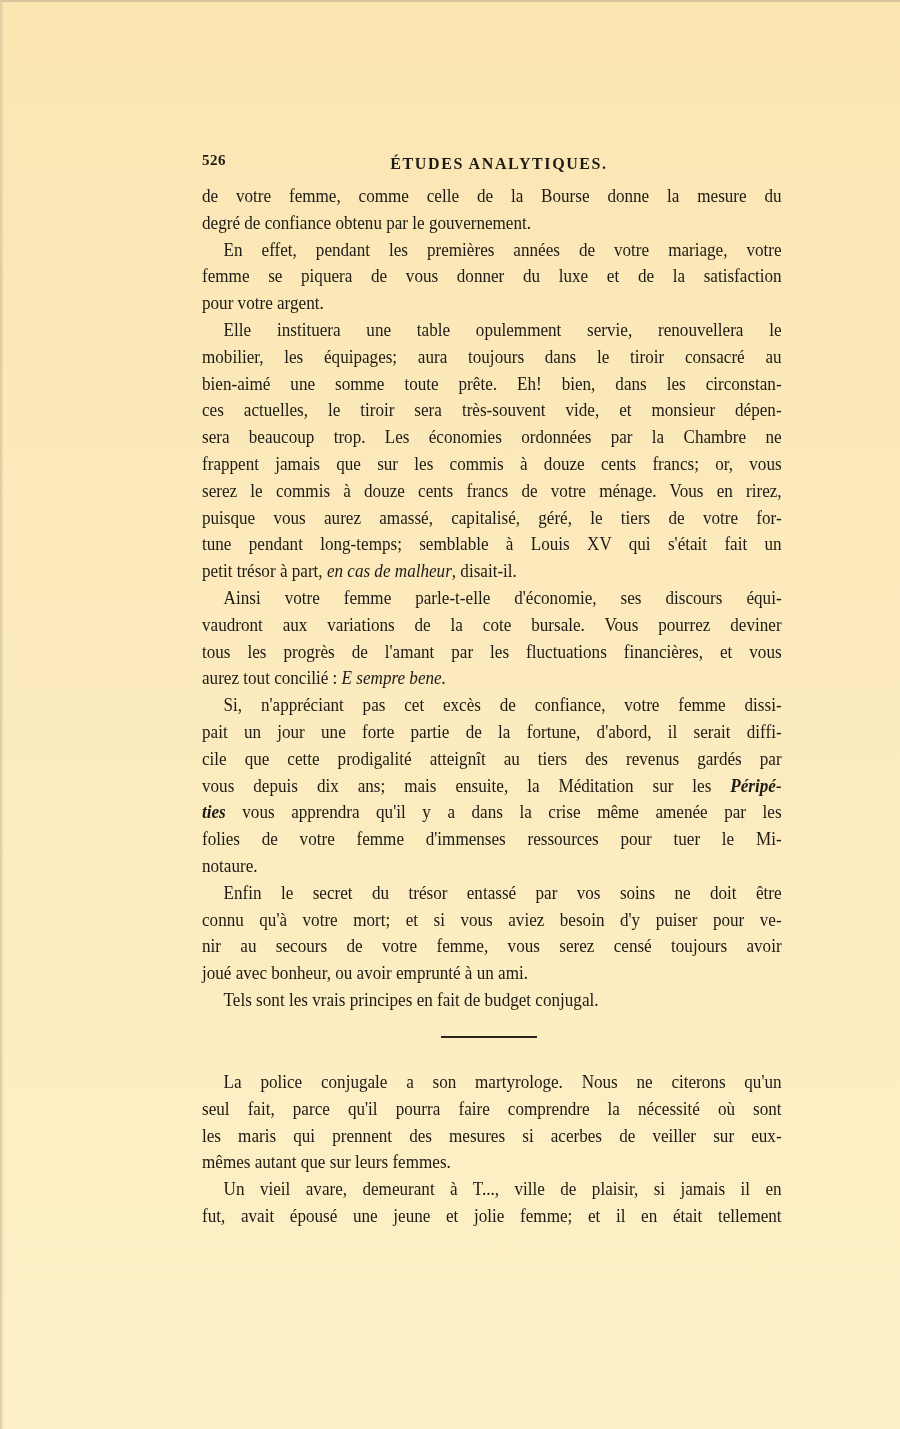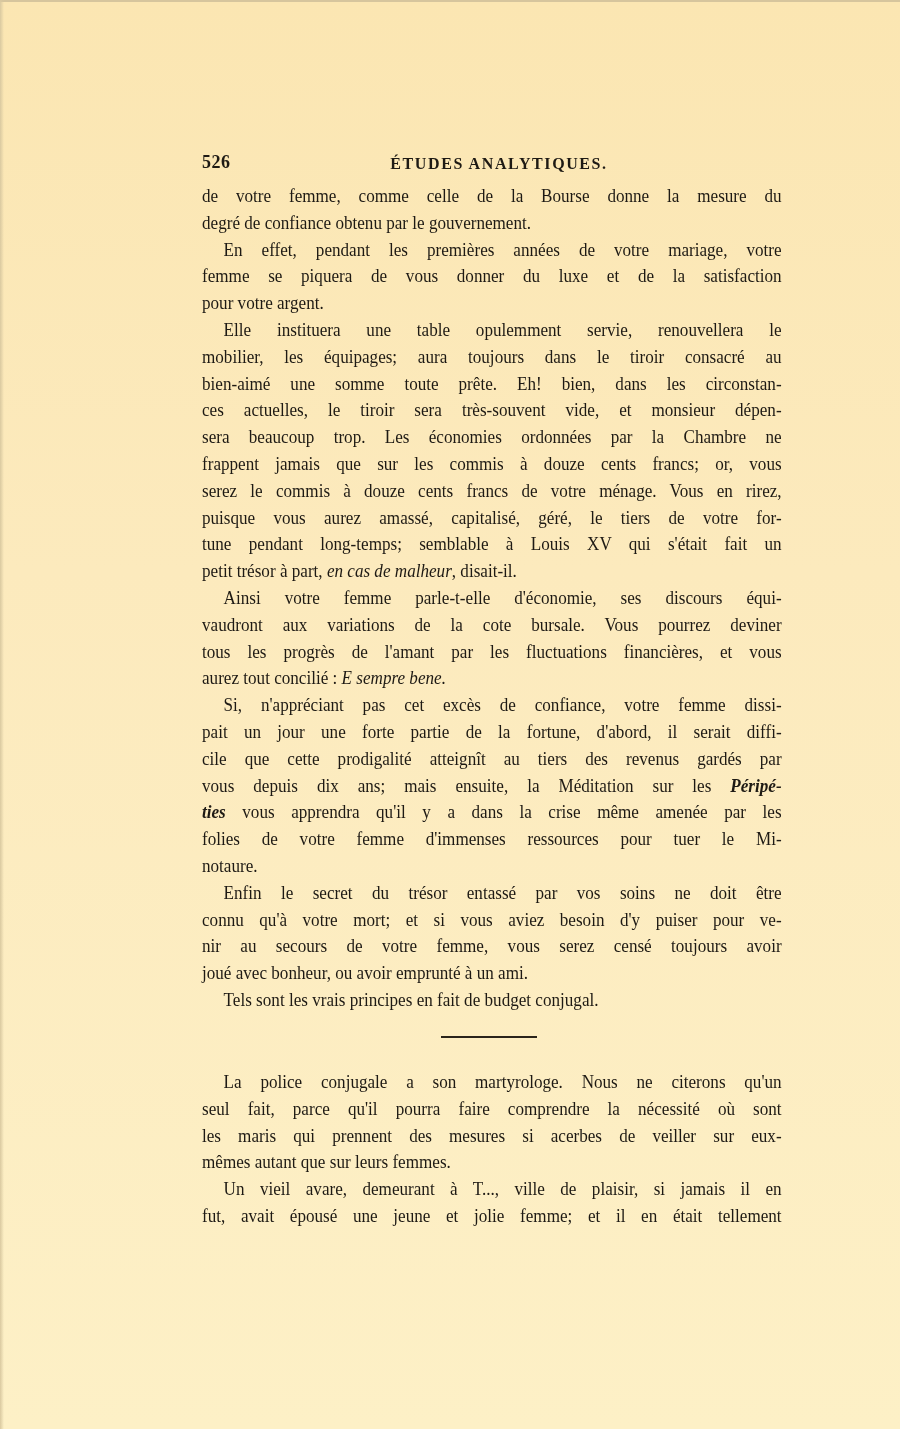--- a/index.html
+++ b/index.html
@@ -17,21 +17,21 @@
   }
   .top-edge {
     position: absolute; left: 0; right: 0; top: 0; height: 2px;
     background: #d6c59d;
   }
   .header {
     position: absolute; left: 202px; top: 152px; width: 580px; height: 26px;
   }
   .page-number {
     position: absolute; left: 0; top: 0;
-    font-size: 18px; font-weight: bold; letter-spacing: 0.5px;
+    font-size: 15px; font-weight: bold; letter-spacing: 0.5px;
   }
   .running-head {
     position: absolute; left: 0; right: 0; top: 3px; text-align: center;
     font-size: 16px; font-weight: bold; letter-spacing: 1.6px;
     padding-left: 14px;
   }
   .text-block {
     position: absolute; left: 202px; top: 183px; width: 580px;
     font-size: 19px; line-height: 26.8px;
     transform: scaleX(0.9); transform-origin: left top;

